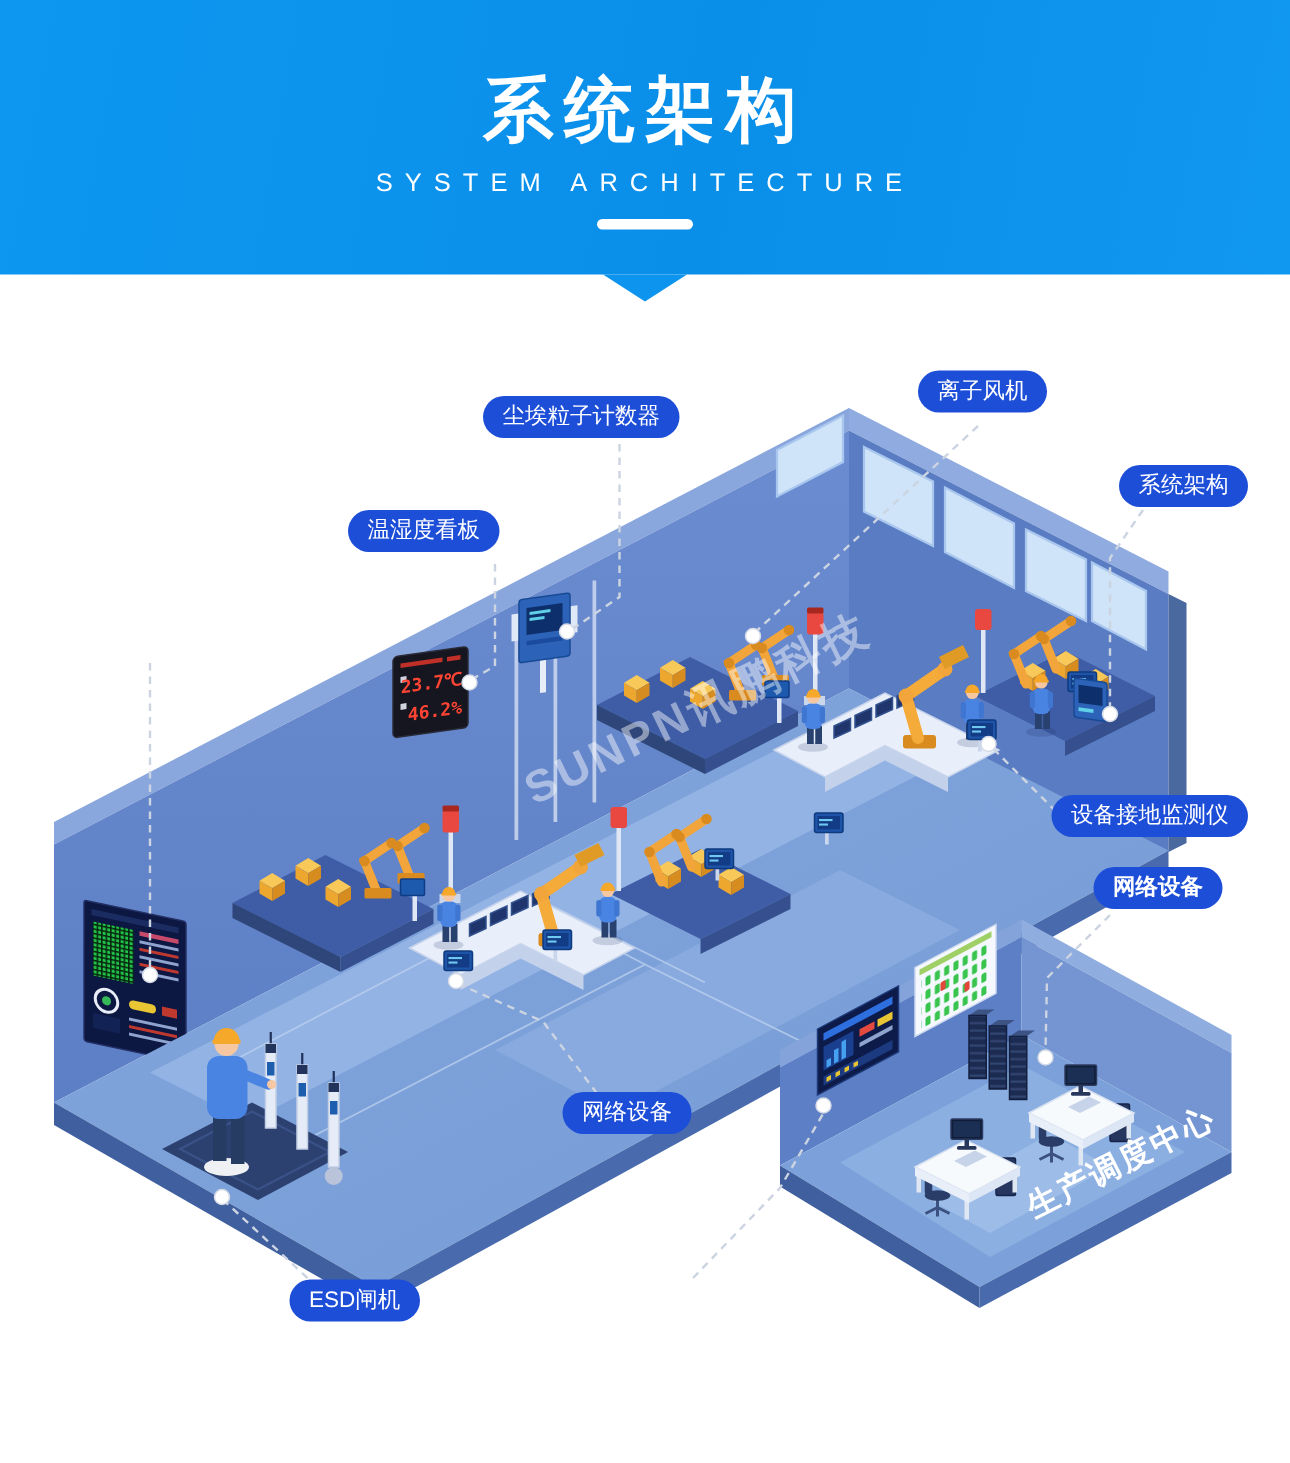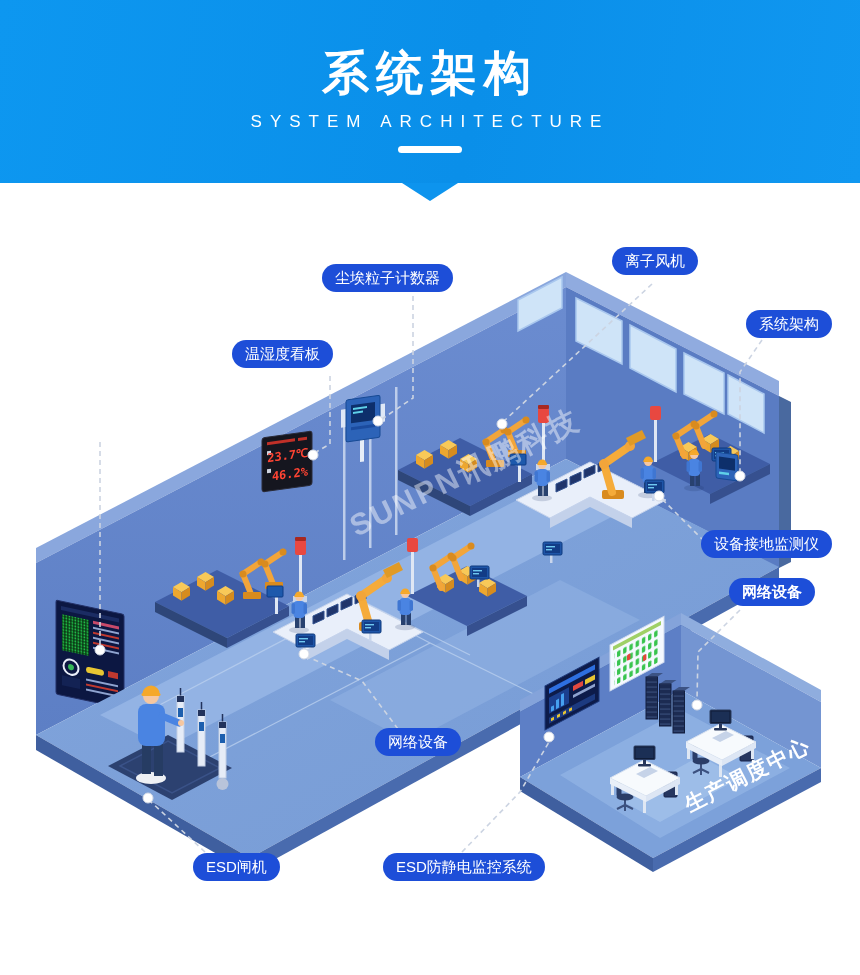--- a/index.html
+++ b/index.html
@@ -386,18 +386,17 @@
 <div id="notch"></div>
 
 <div class="chip lb-dust">尘埃粒子计数器</div>
 <div class="chip lb-ion">离子风机</div>
 <div class="chip lb-gateway">系统架构</div>
 <div class="chip lb-temphum">温湿度看板</div>
 <div class="chip lb-ground">设备接地监测仪</div>
 <div class="chip lb-network">网络设备</div>
 <div class="chip lb-body">网络设备</div>
 <div class="chip lb-gate">ESD闸机</div>
-<div class="chip lb-monitor">ESD防静电监控系统</div>
 
 <div id="watermark">SUNPN讯鹏科技</div>
 <div id="roomcap">生产调度中心</div>
 
 </div>
 
 </body></html>

